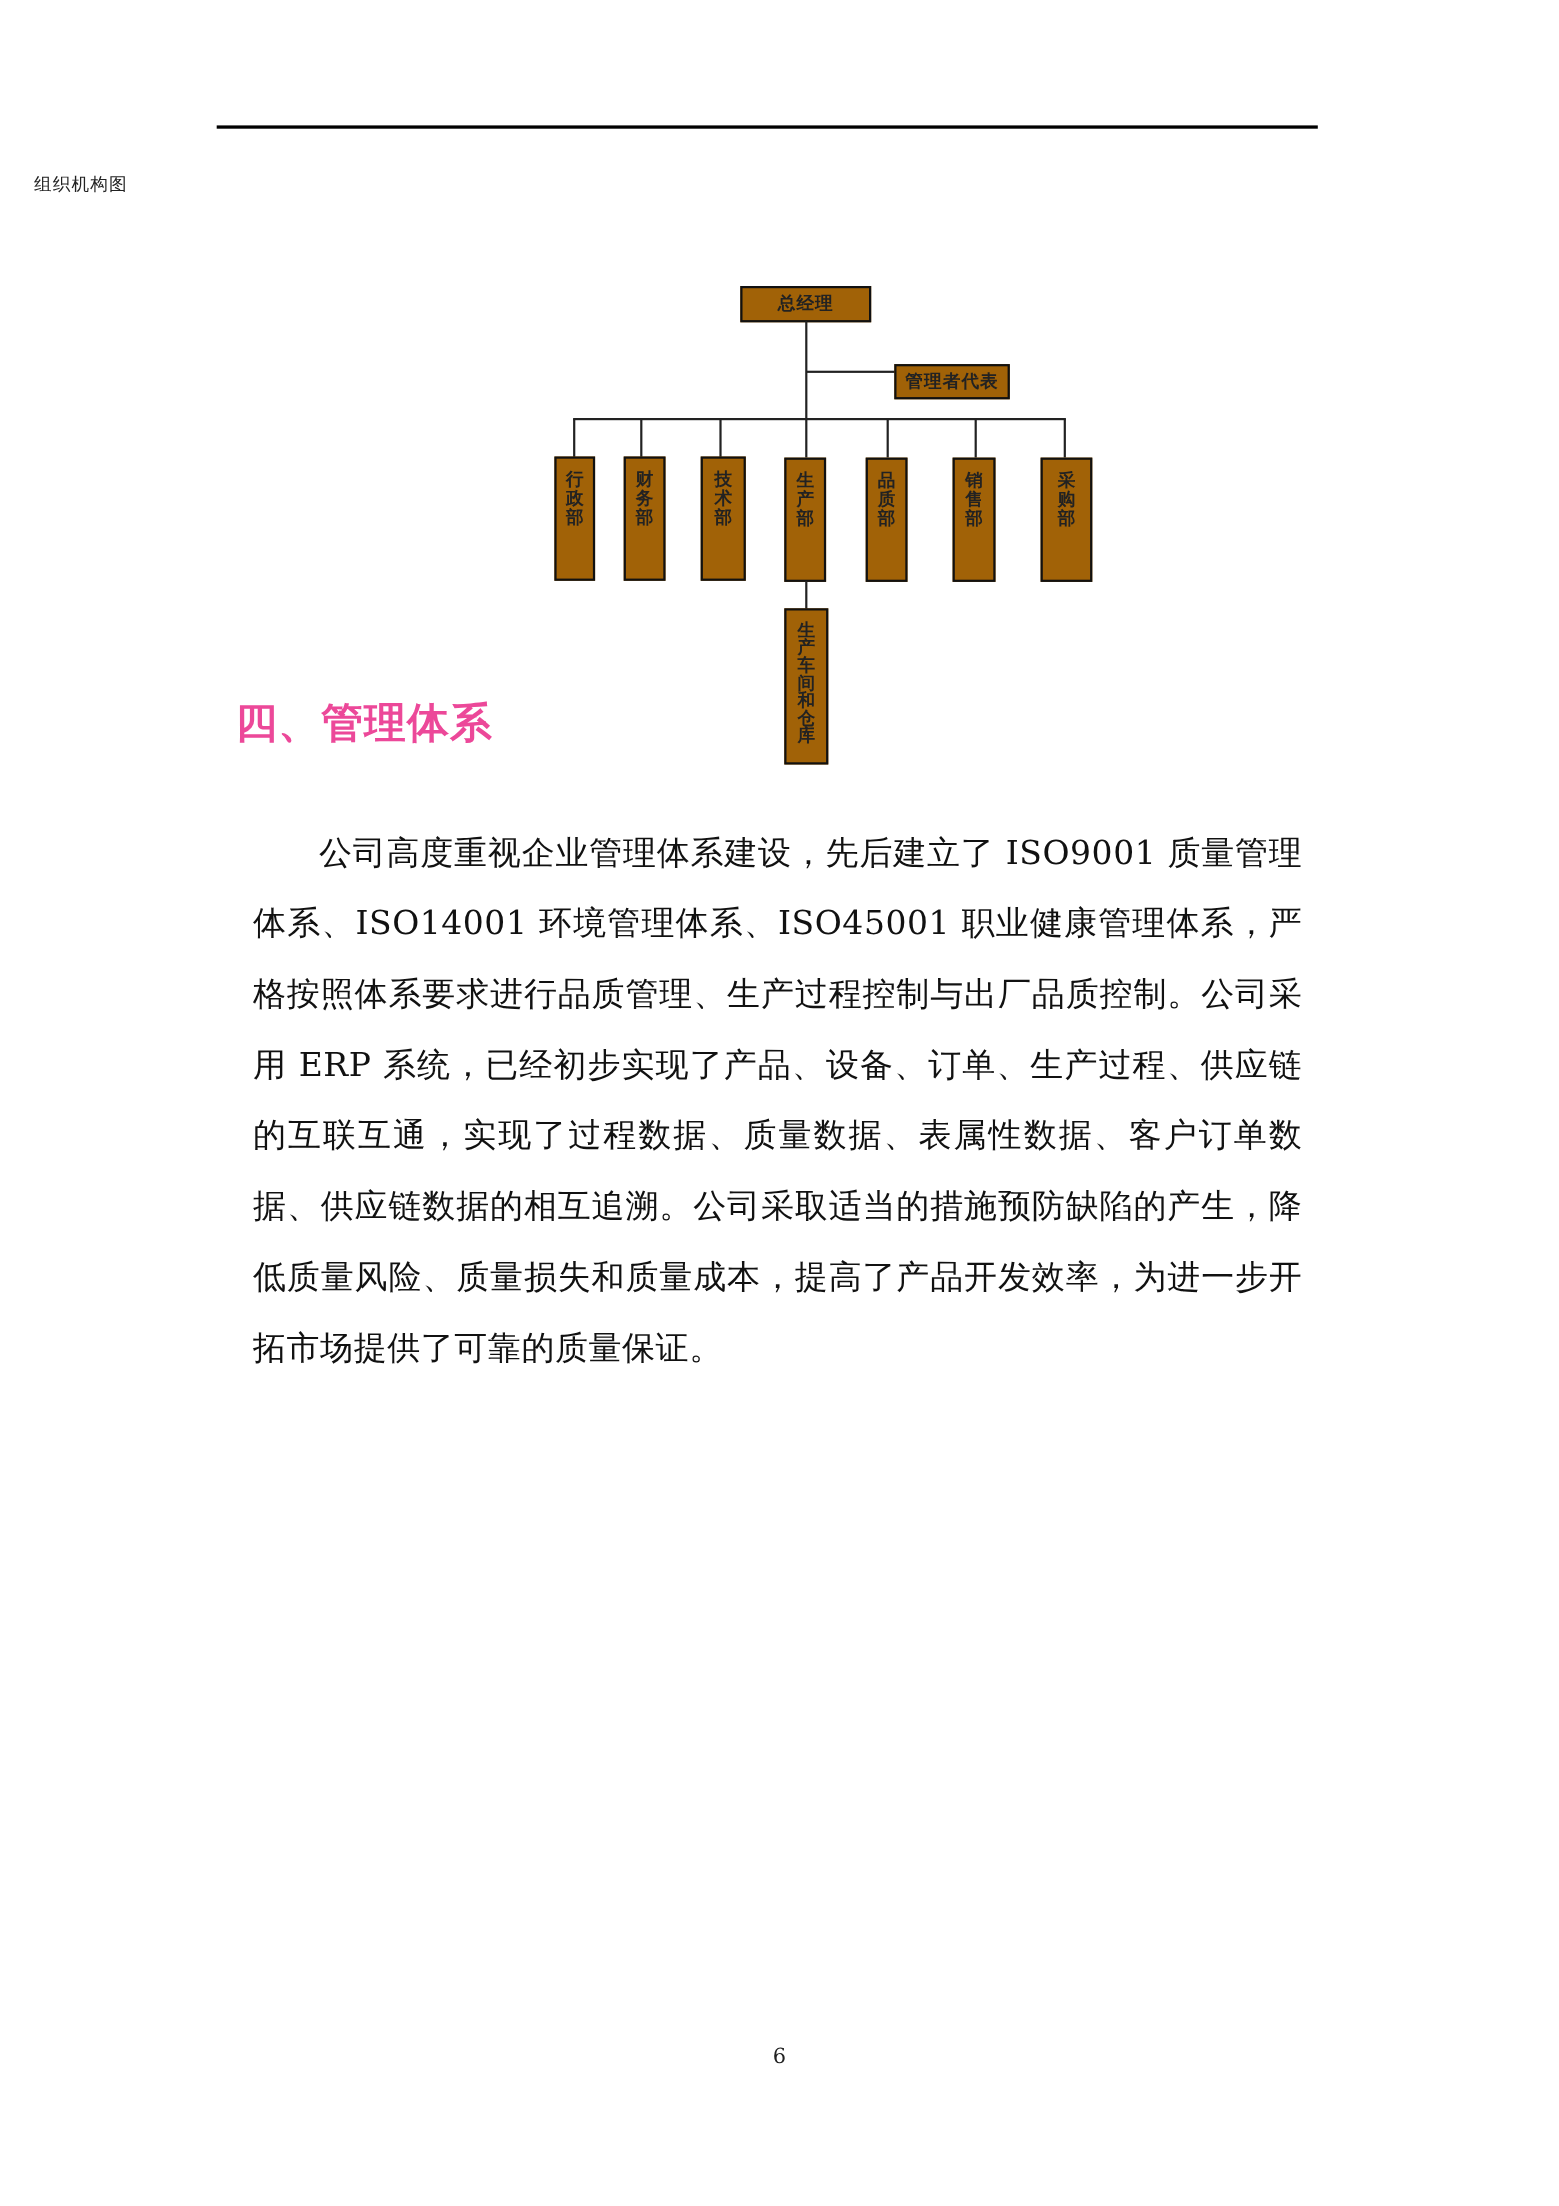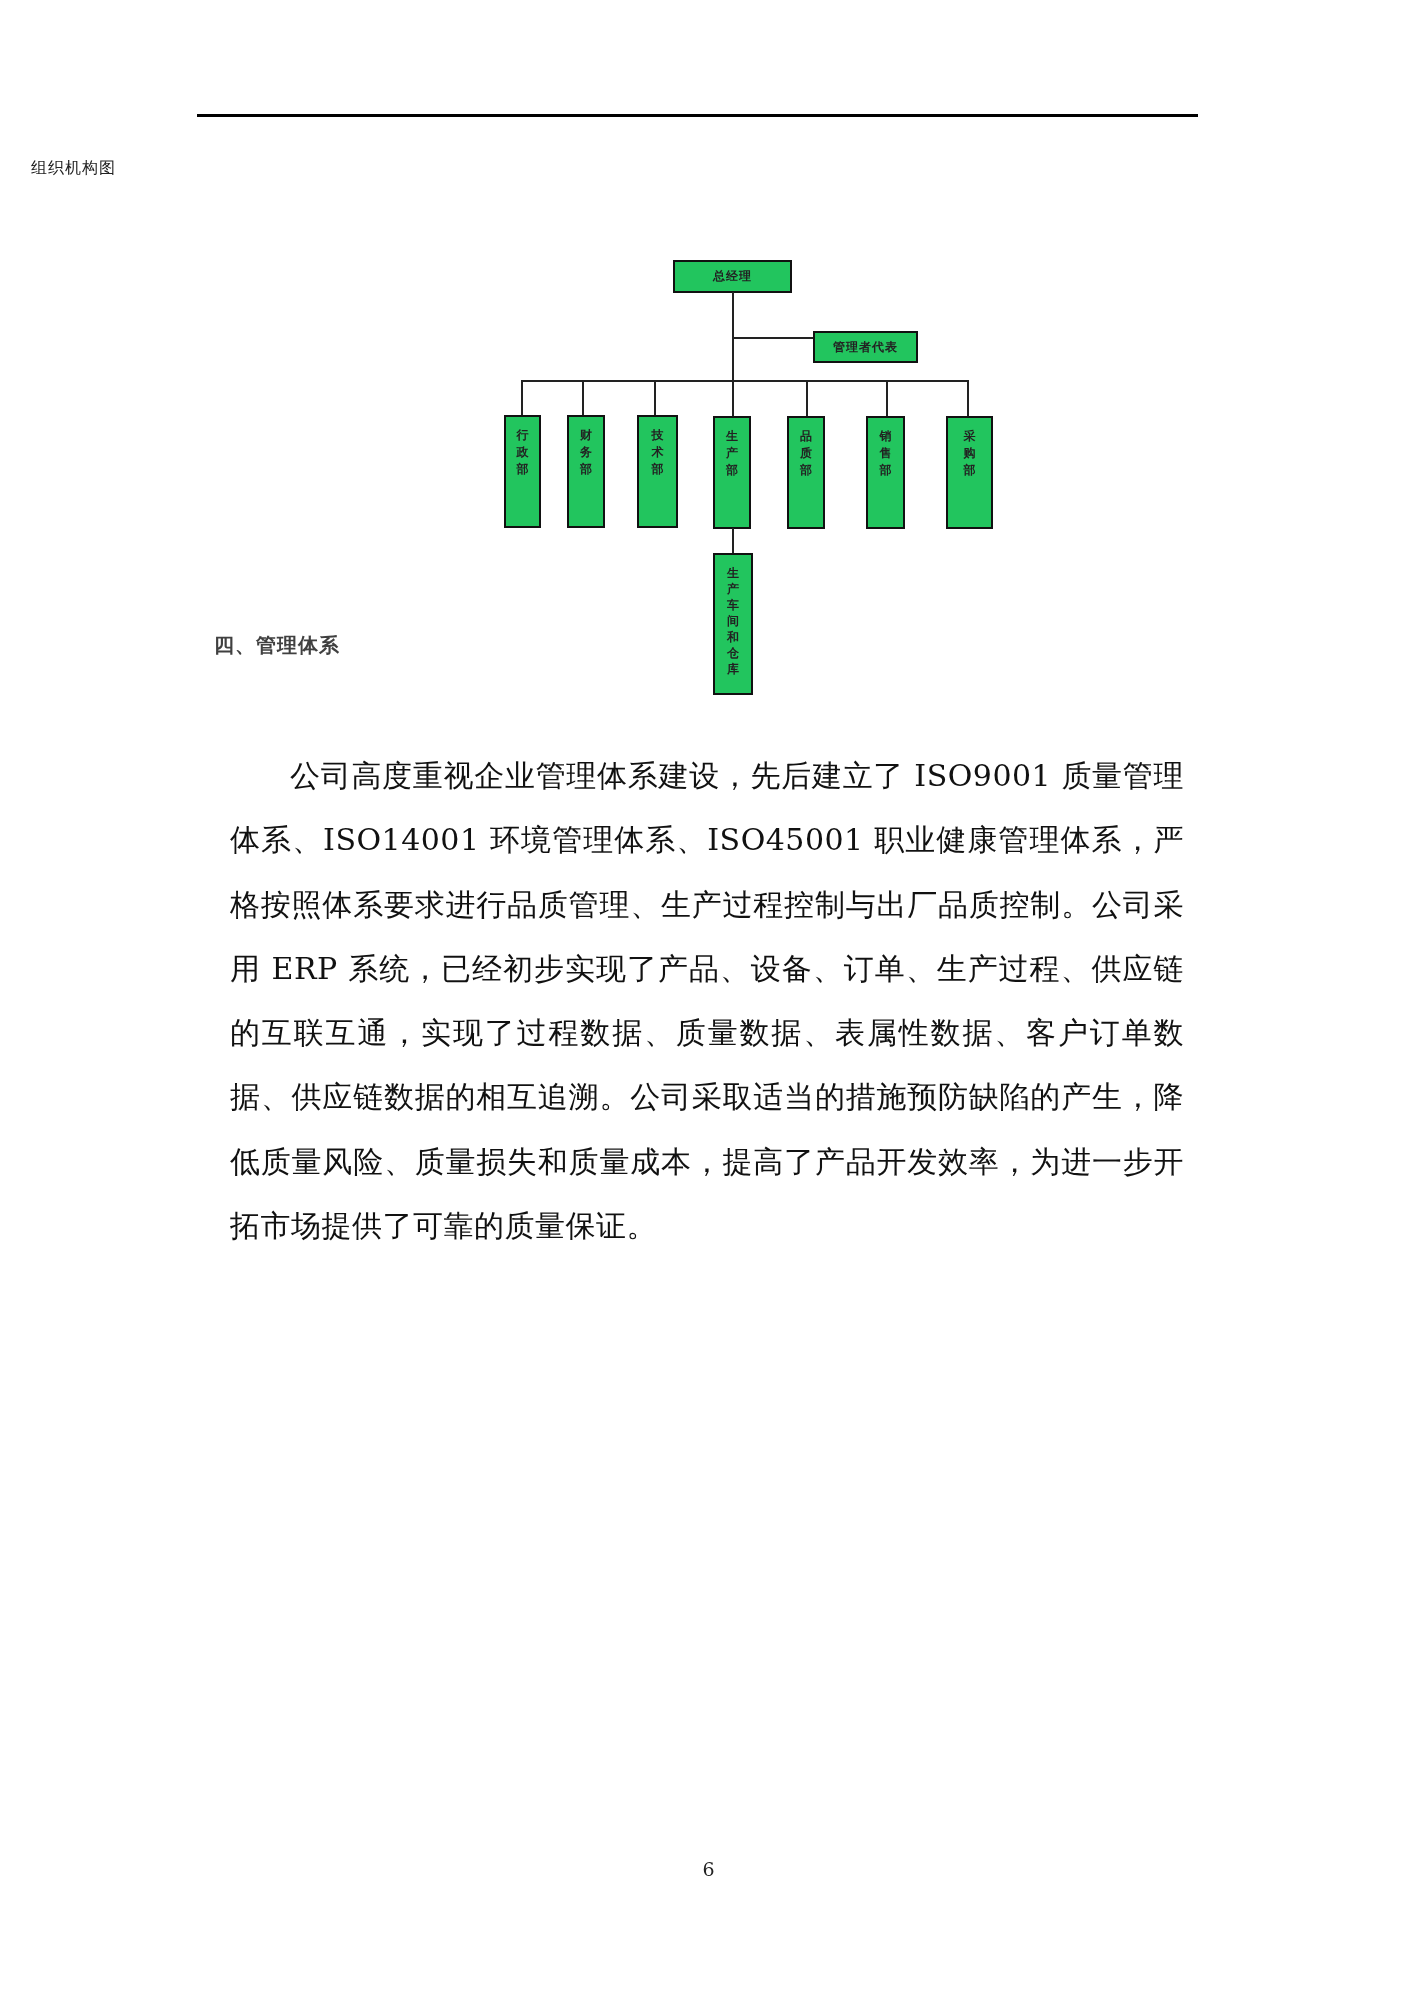--- a/index.html
+++ b/index.html
@@ -1,28 +1,28 @@
 <!DOCTYPE html>
 <html><head>
   <meta charset="utf-8">
   <style>
     html, body { margin: 0; padding: 0; background: #ffffff; }
     body { width: 1417px; height: 2005px; position: relative; overflow: hidden;
            font-family: "DejaVu Serif", "Liberation Serif", serif; color: #111; }
     .header-rule { position: absolute; left: 197px; top: 114px; width: 1001px; height: 3px; background: #000; }
     .chart-title { position: absolute; left: 0; width: 1417px; top: 158px; text-align: left;
                    font-size: 16px; letter-spacing: 1px; color: #222; padding-left: 31px; }
-    .box { position: absolute; border: 2px solid #111; background: #22c55e; box-sizing: border-box;
-           font-size: 12px; color: #222; font-weight: bold; }
+    .box { position: absolute; border: 2px solid #111; background: #a16207; box-sizing: border-box;
+           font-size: 16px; color: #222; font-weight: bold; }
     .hbox { display: flex; align-items: center; justify-content: center; letter-spacing: 1px; }
     .vbox { display: flex; flex-direction: column; align-items: center; padding-top: 10px; line-height: 17px; }
     .vbox span { display: block; }
     .line { position: absolute; background: #222; }
-    .section-heading { position: absolute; left: 214px; top: 632px; font-size: 20px; font-weight: bold;
-                       font-family: "DejaVu Sans", "Liberation Sans", sans-serif; letter-spacing: 1px; color: #404040; }
+    .section-heading { position: absolute; left: 214px; top: 632px; font-size: 38px; font-weight: bold;
+                       font-family: "DejaVu Sans", "Liberation Sans", sans-serif; letter-spacing: 1px; color: #ec4899; }
     .body-text { position: absolute; left: 214px; width: 986px; font-size: 30px; line-height: 64.3px;
                  text-align: justify; text-align-last: left; color: #111; letter-spacing: 0.5px; }
     .body-text p { margin: 16px; text-indent: 2em; }
     .page-number { position: absolute; left: 0; width: 1417px; top: 1858px; text-align: center;
                    font-size: 19px; color: #222; }
   </style>
 </head>
 <body>
 
 <div class="header-rule"></div>

